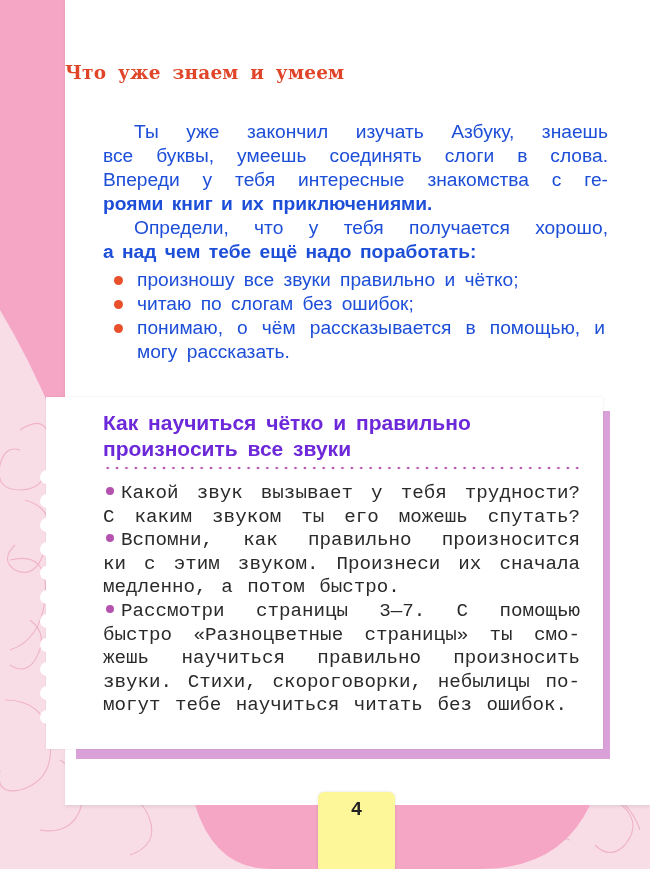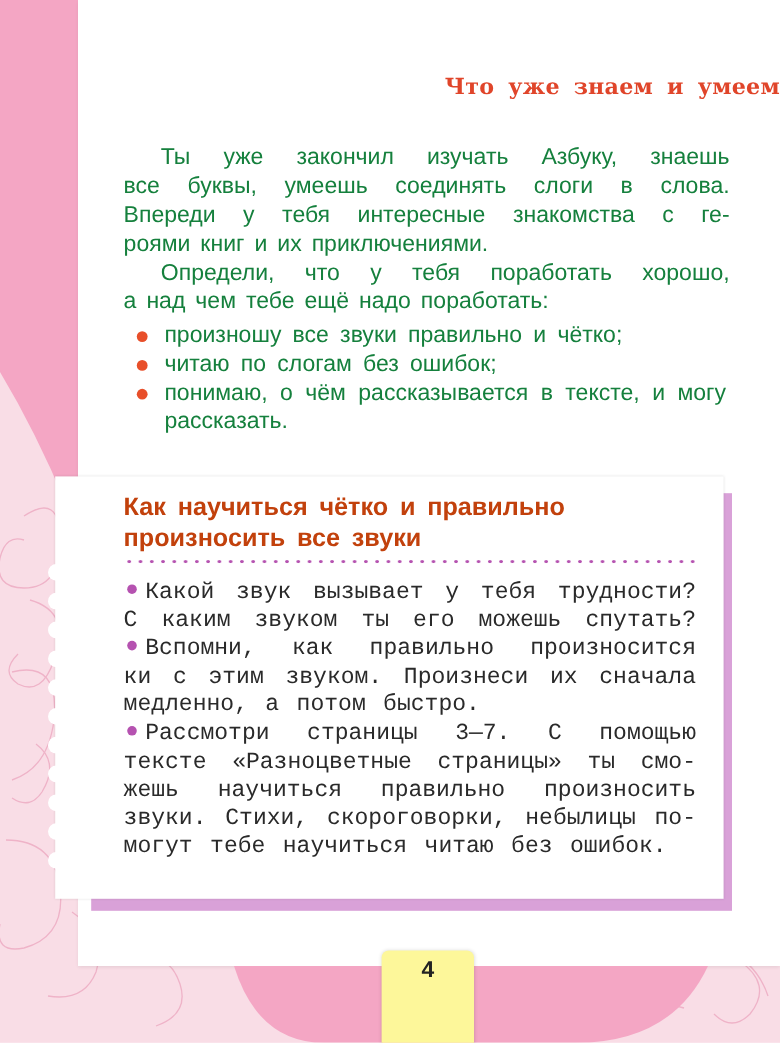--- a/index.html
+++ b/index.html
@@ -1,31 +1,31 @@
 <!DOCTYPE html>
 <html><head>
 <meta charset="utf-8">
 <style>
   html,body{margin:0;padding:0;}
   body{width:650px;height:869px;position:relative;overflow:hidden;background:#f9dde6;font-family:"Liberation Sans","DejaVu Sans",sans-serif;}
   .bg-swirls{position:absolute;left:0;top:0;width:650px;height:869px;}
   .pink-top{position:absolute;left:0;top:0;}
   .page{position:absolute;left:65px;top:0;width:585px;height:805px;background:#fff;box-shadow:0 2px 3px rgba(0,0,0,0.08);}
   .pink-bottom{position:absolute;left:0;top:0;}
-  .title{position:absolute;left:65px;width:585px;top:62px;text-align:right;font-family:"DejaVu Serif","Liberation Serif",serif;font-weight:bold;font-size:18.5px;color:#e0452a;word-spacing:5px;letter-spacing:0.2px;}
-  .body{position:absolute;left:103px;width:505px;top:120px;font-size:19.2px;line-height:24.1px;color:#15803d;}
+  .title{position:absolute;left:65px;width:585px;top:62px;text-align:left;font-family:"DejaVu Serif","Liberation Serif",serif;font-weight:bold;font-size:18.5px;color:#e0452a;word-spacing:5px;letter-spacing:0.2px;}
+  .body{position:absolute;left:103px;width:505px;top:120px;font-size:19.2px;line-height:24.1px;color:#1d4ed8;}
   .body p{margin:0;text-align:justify;text-align-last:justify;text-indent:31px;word-spacing:3px;}
-  .body p.last{text-align-last:left;}
+  .body p.last{text-align-last:left;font-weight:bold;}
   .body ul{list-style:none;margin:3px;padding:0;}
   .body li{position:relative;padding-left:31px;text-align:justify;text-align-last:left;word-spacing:4px;}
   .body li .dot{position:absolute;left:8px;top:8px;width:9px;height:9px;border-radius:50%;background:#e84f2a;}
   .box-shadow{position:absolute;left:76px;top:411px;width:534px;height:348px;background:#d9a1d8;}
   .box{position:absolute;left:46px;top:397px;width:557px;height:352px;background:#fff;box-shadow:0 0 2px rgba(0,0,0,0.1);}
   .scallop{position:absolute;left:40px;width:14px;height:14px;border-radius:50%;background:#fff;}
-  .box-title{position:absolute;left:103px;top:410px;width:480px;font-weight:bold;font-size:21px;line-height:26px;color:#c2410c;word-spacing:4px;}
+  .box-title{position:absolute;left:103px;top:410px;width:480px;font-weight:bold;font-size:21px;line-height:26px;color:#6d28d9;word-spacing:4px;}
   .dotline{position:absolute;left:103px;top:466px;width:478px;height:4px;background-image:radial-gradient(circle,#b552b0 1.2px,transparent 1.6px);background-size:9.4px 4px;background-repeat:repeat-x;}
   .box-body{position:absolute;left:103px;top:482px;width:477px;font-size:19.2px;line-height:23.6px;color:#2a2a2a;}
   .box-body p{margin:0;text-align:justify;text-align-last:justify;word-spacing:3px;font-family:Liberation Mono, monospace;}
   .box-body p.last{text-align-last:left;}
   .box-body .bdot{display:inline-block;width:8px;height:8px;border-radius:50%;background:#b552b0;margin-right:7px;vertical-align:3px;margin-left:3px;}
   .page-num{position:absolute;left:318px;top:792px;width:77px;height:80px;background:#fdf79a;border-radius:6px 6px 0 0;box-shadow:0 0 3px rgba(0,0,0,0.12);text-align:center;font-weight:bold;font-size:19px;line-height:34px;color:#222;}
 </style>
 </head>
 <body>
 
@@ -54,26 +54,26 @@
   <path d="M195 805 L590 805 Q560 869 480 869 L270 869 Q215 869 195 805 Z" fill="#f4a6c4"></path>
 </svg>
 
 <div class="title">Что уже знаем и умеем</div>
 
 <div class="body">
   <p>Ты уже закончил изучать Азбуку, знаешь</p>
   <p style="text-indent:0">все буквы, умеешь соединять слоги в слова.</p>
   <p style="text-indent:0">Впереди у тебя интересные знакомства с ге-</p>
   <p class="last" style="text-indent:0">роями книг и их приключениями.</p>
-  <p>Определи, что у тебя поработать хорошо,</p>
+  <p>Определи, что у тебя получается хорошо,</p>
   <p class="last" style="text-indent:0">а над чем тебе ещё надо поработать:</p>
   <ul>
     <li><span class="dot"></span><span>произношу все звуки правильно и чётко;</span></li>
     <li><span class="dot"></span><span>читаю по слогам без ошибок;</span></li>
-    <li style="text-align-last:auto"><span class="dot"></span><span>понимаю, о чём рассказывается в тексте, и могу рассказать.</span></li>
+    <li style="text-align-last:auto"><span class="dot"></span><span>понимаю, о чём рассказывается в помощью, и могу рассказать.</span></li>
   </ul>
 </div>
 
 <div class="box-shadow"></div>
 <div class="box"></div>
 <div class="scallop" style="top:470px"></div>
 <div class="scallop" style="top:494px"></div>
 <div class="scallop" style="top:518px"></div>
 <div class="scallop" style="top:542px"></div>
 <div class="scallop" style="top:566px"></div>
@@ -90,19 +90,19 @@
 </div>
 <div class="dotline"></div>
 
 <div class="box-body">
   <p><span class="bdot"></span><span>Какой звук вызывает у тебя трудности?</span></p>
   <p>С каким звуком ты его можешь спутать?</p>
   <p><span class="bdot"></span><span>Вспомни, как правильно произносится</span></p>
   <p>ки с этим звуком. Произнеси их сначала</p>
   <p class="last">медленно, а потом быстро.</p>
   <p><span class="bdot"></span><span>Рассмотри страницы 3—7. С помощью</span></p>
-  <p>тексте «Разноцветные страницы» ты смо-</p>
+  <p>быстро «Разноцветные страницы» ты смо-</p>
   <p>жешь научиться правильно произносить</p>
   <p>звуки. Стихи, скороговорки, небылицы по-</p>
-  <p class="last">могут тебе научиться читаю без ошибок.</p>
+  <p class="last">могут тебе научиться читать без ошибок.</p>
 </div>
 
 <div class="page-num">4</div>
 
 </body></html>

